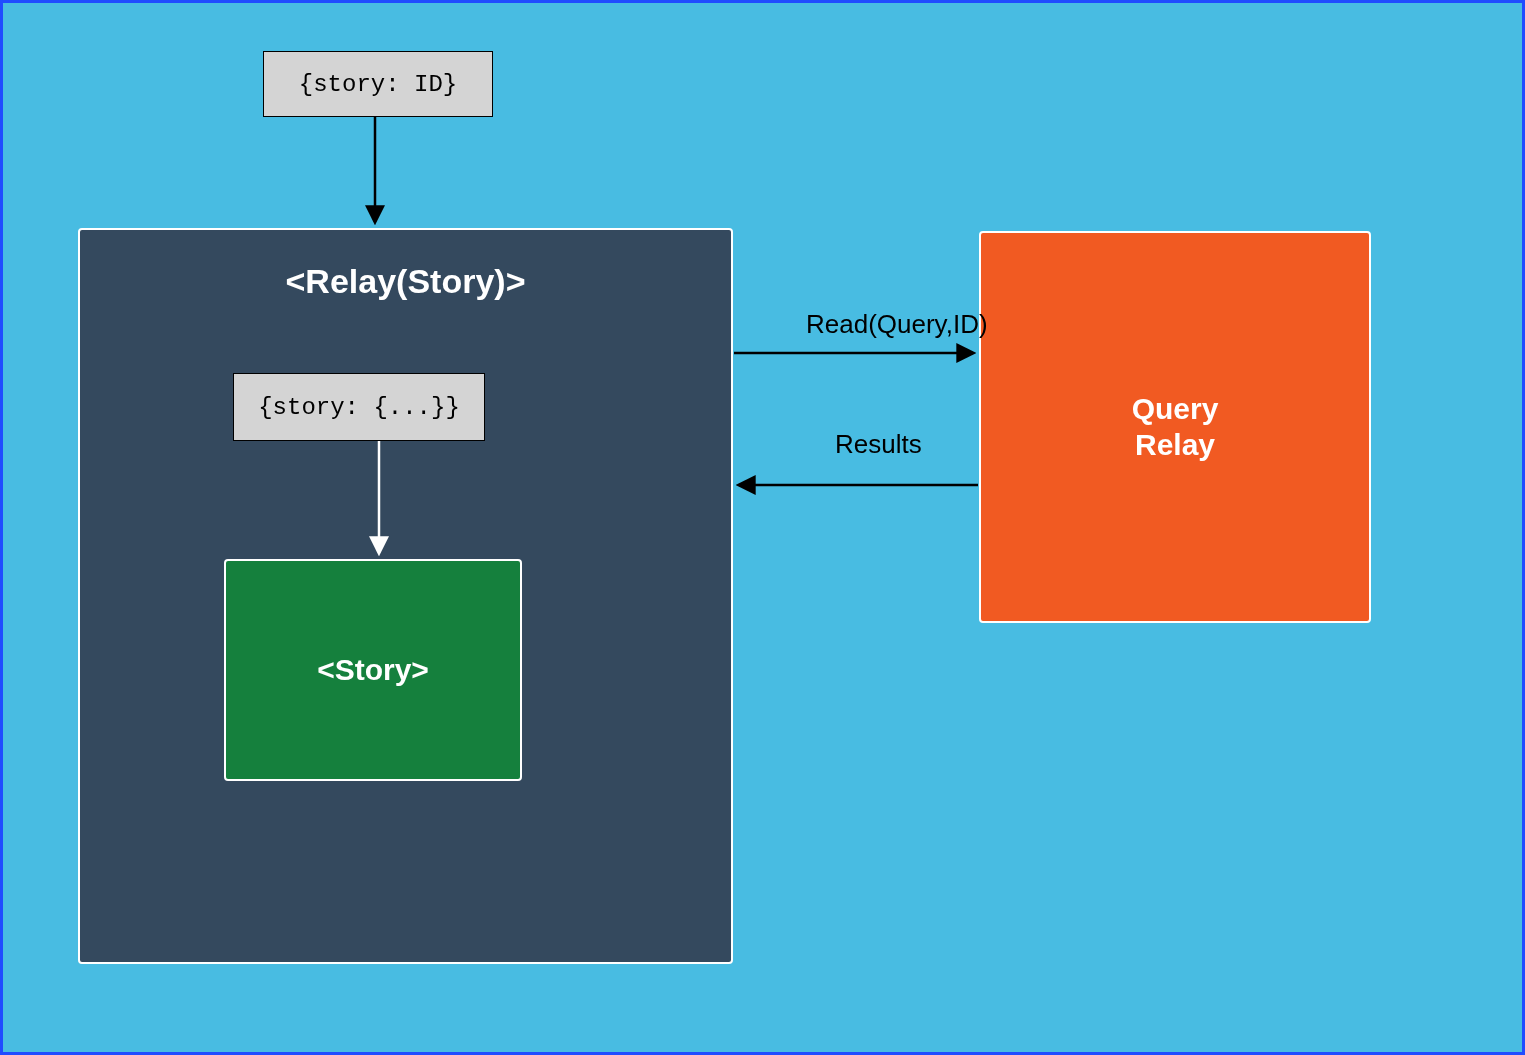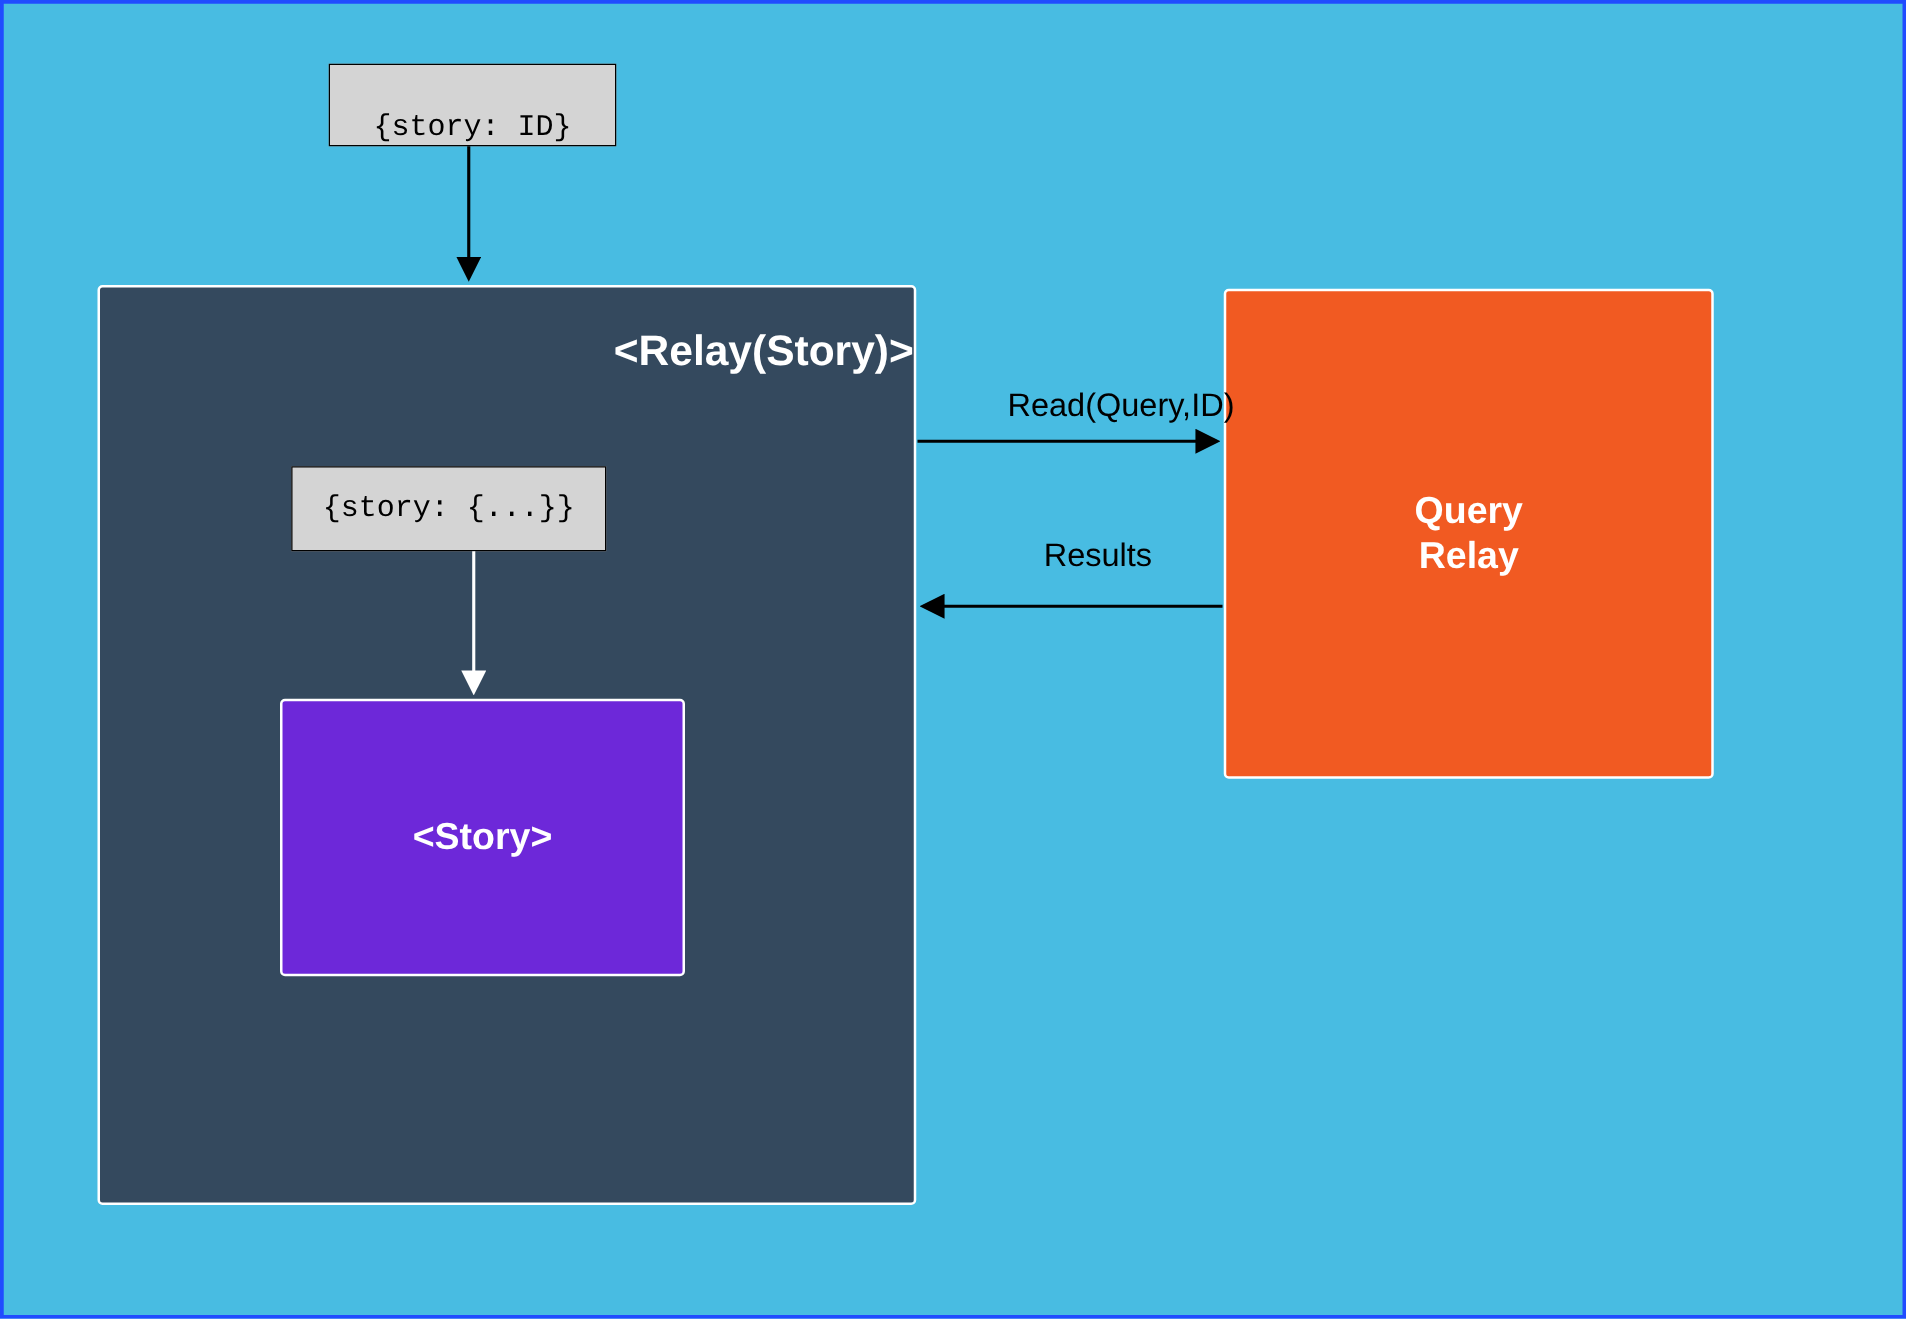--- a/index.html
+++ b/index.html
@@ -28,61 +28,60 @@
   .story-id-box {
     left: 260px;
     top: 48px;
     width: 230px;
     height: 66px;
     background: #d4d4d4;
     border: 1px solid #000;
     font-family: "Courier New", monospace;
     font-size: 24px;
     color: #000;
-    align-items: flex-end;
   }
   .relay-story-container {
     left: 75px;
     top: 225px;
     width: 655px;
     height: 736px;
     background: #34495e;
     border: 2px solid #fff;
     border-radius: 4px;
     display: block;
     color: #fff;
   }
   .relay-story-title {
     position: absolute;
     top: 32px;
     left: 0;
     width: 100%;
-    text-align: right;
+    text-align: center;
     font-family: "Helvetica Neue", Arial, sans-serif;
     font-size: 34px;
     font-weight: 700;
     color: #fff;
   }
   .story-props-box {
     left: 230px;
     top: 370px;
     width: 252px;
     height: 68px;
     background: #d4d4d4;
     border: 1px solid #000;
     font-family: "Courier New", monospace;
     font-size: 24px;
     color: #000;
   }
   .story-component-box {
     left: 221px;
     top: 556px;
-    width: 324px;
+    width: 298px;
     height: 222px;
-    background: #6d28d9;
+    background: #15803d;
     border: 2px solid #fff;
     border-radius: 4px;
     font-family: "Helvetica Neue", Arial, sans-serif;
     font-size: 30px;
     font-weight: 700;
     color: #fff;
   }
   .relay-store-box {
     left: 976px;
     top: 228px;

